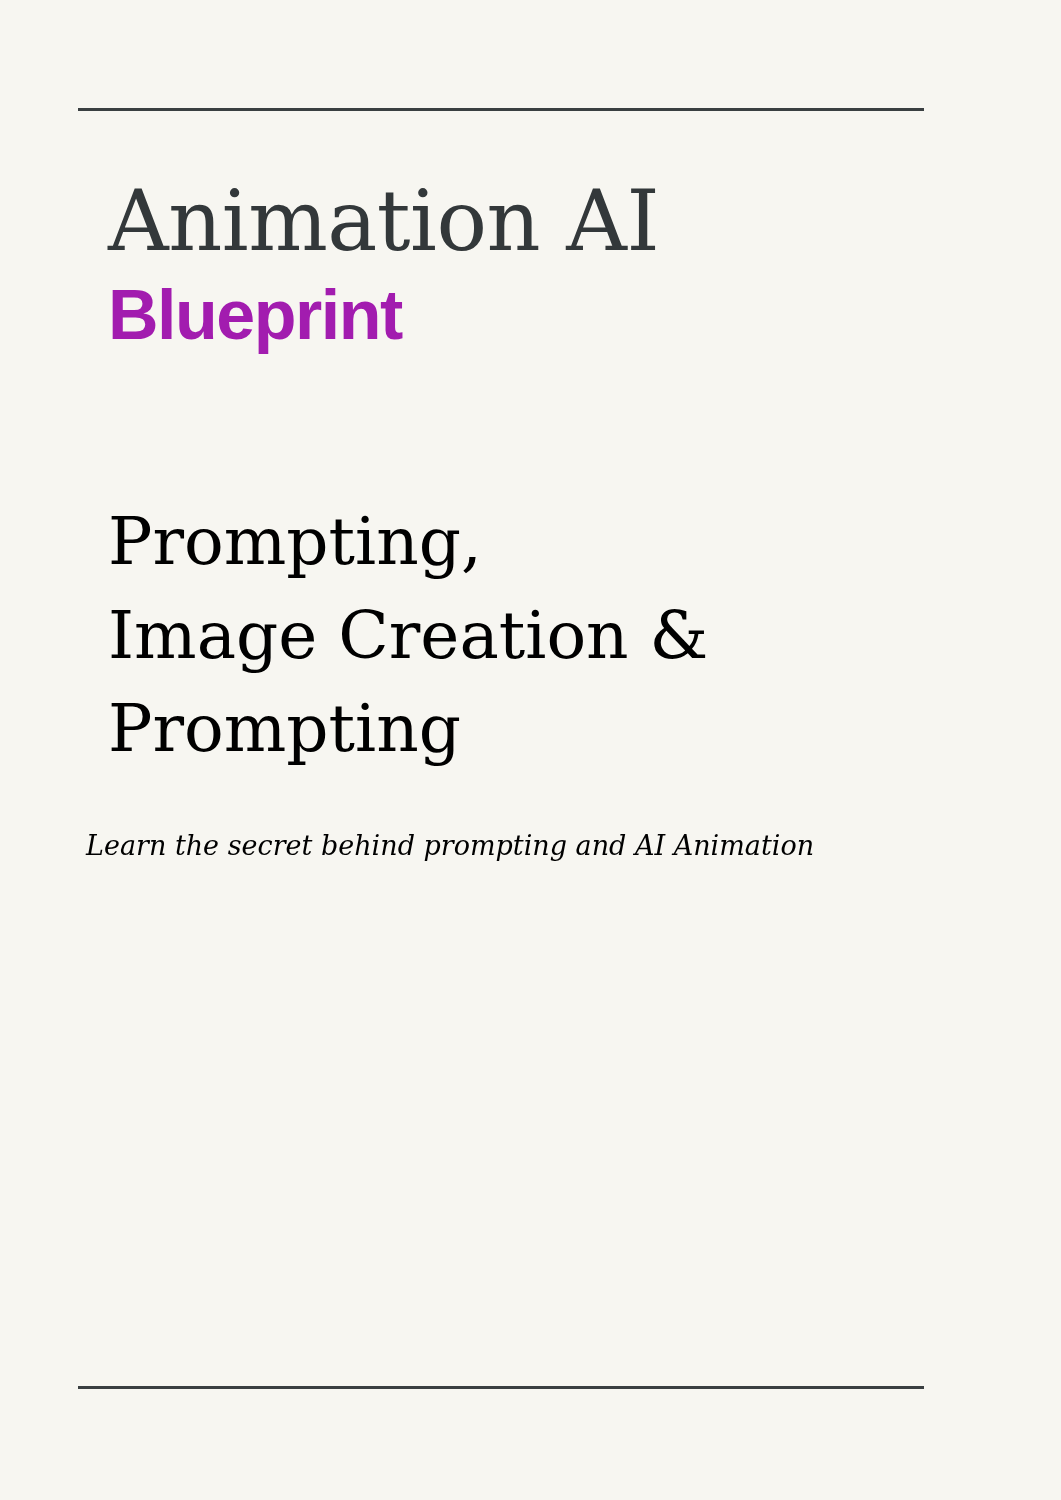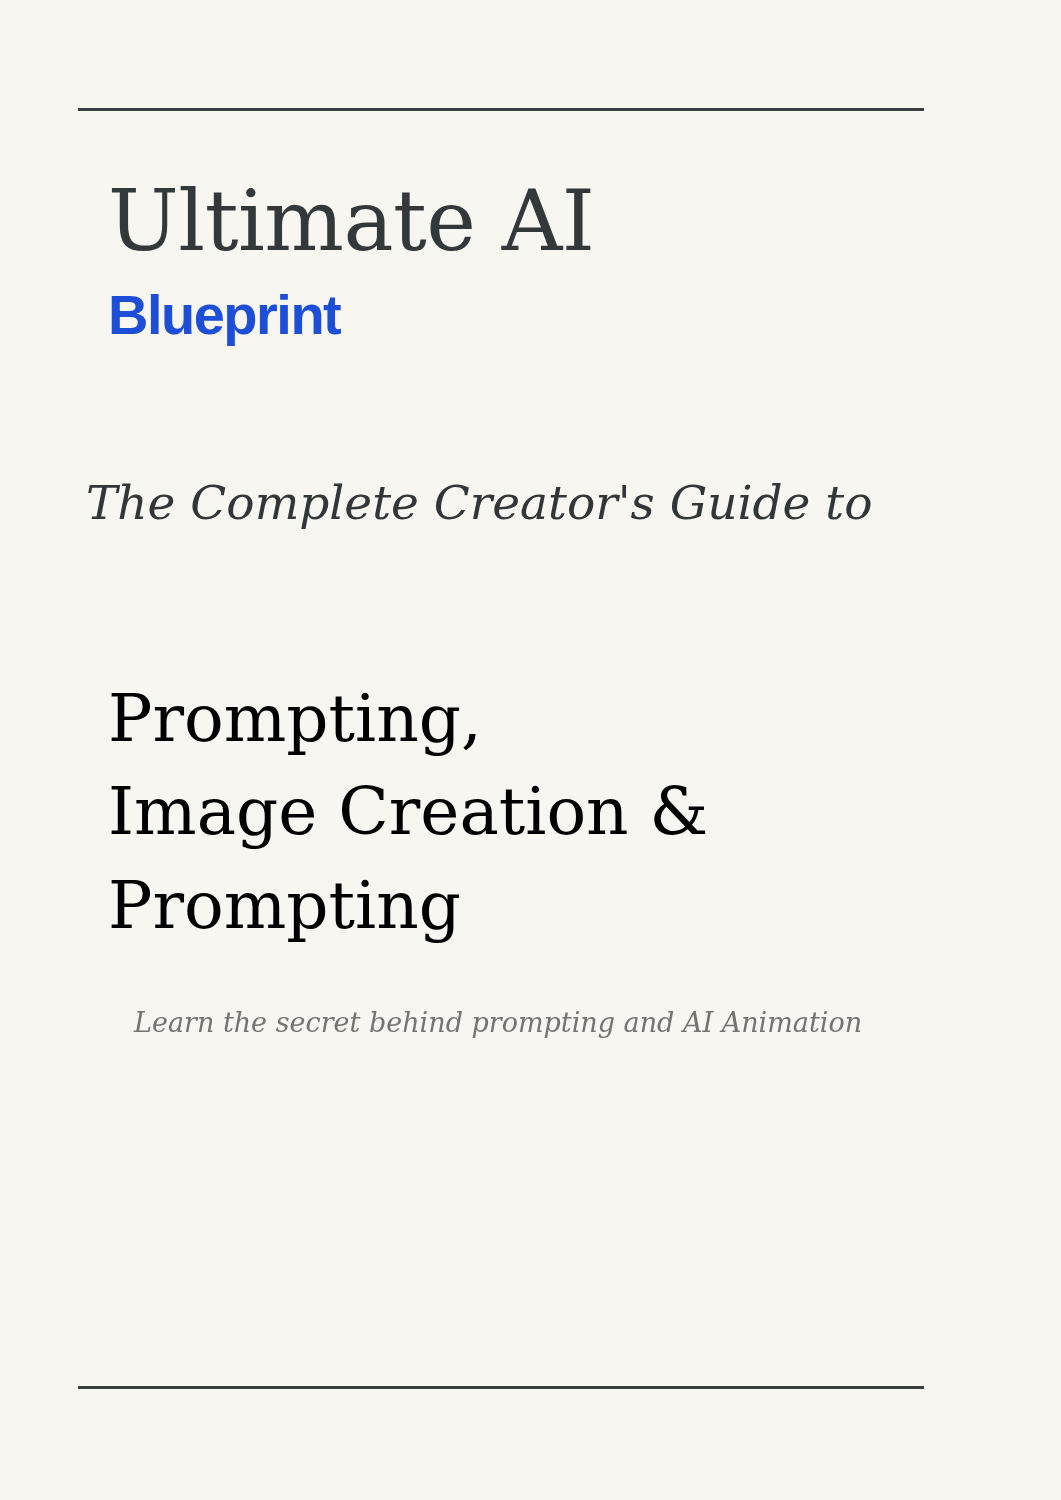--- a/index.html
+++ b/index.html
@@ -51,25 +51,25 @@
     font-size: 84px;
     line-height: 1.22;
     letter-spacing: -0.5px;
     color: #33383a;
     white-space: nowrap;
   }
 
   .title-bold {
     font-family: "Liberation Sans", sans-serif;
     font-weight: 700;
-    font-size: 56px;
+    font-size: 70px;
     line-height: 1.12;
     letter-spacing: -1.5px;
-    color: #1d4ed8;
-    margin-top: 12px;
+    color: #a21caf;
+    margin-top: 4px;
     white-space: nowrap;
   }
 
   .subtitle {
     margin-top: 128px;
     padding-left: 8px;
     font-family: "DejaVu Serif", serif;
     font-style: italic;
     font-weight: 400;
     font-size: 47px;
@@ -92,40 +92,38 @@
     white-space: nowrap;
   }
 
   .tagline {
     margin-top: 52px;
     padding-left: 8px;
     font-family: "DejaVu Serif", serif;
     font-style: italic;
     font-size: 27px;
     line-height: 1.3;
-    color: #737373;
+    color: #000000;
     white-space: nowrap;
-    margin-left: 48px;
   }
 </style>
 </head>
 <body>
 
 <div class="page">
 
   <div class="rule rule-top"></div>
 
   <div class="content">
 
     <div class="title-block">
-      <div class="title-line">Ultimate AI</div>
+      <div class="title-line">Animation AI</div>
       <div class="title-bold">Blueprint</div>
     </div>
 
-    <div class="subtitle">The Complete Creator's Guide to</div>
 
     <div class="topics">
       <div class="topic-line">Prompting,</div>
       <div class="topic-line">Image Creation &amp;</div>
       <div class="topic-line">Prompting</div>
     </div>
 
     <div class="tagline">Learn the secret behind prompting and AI Animation</div>
 
   </div>

